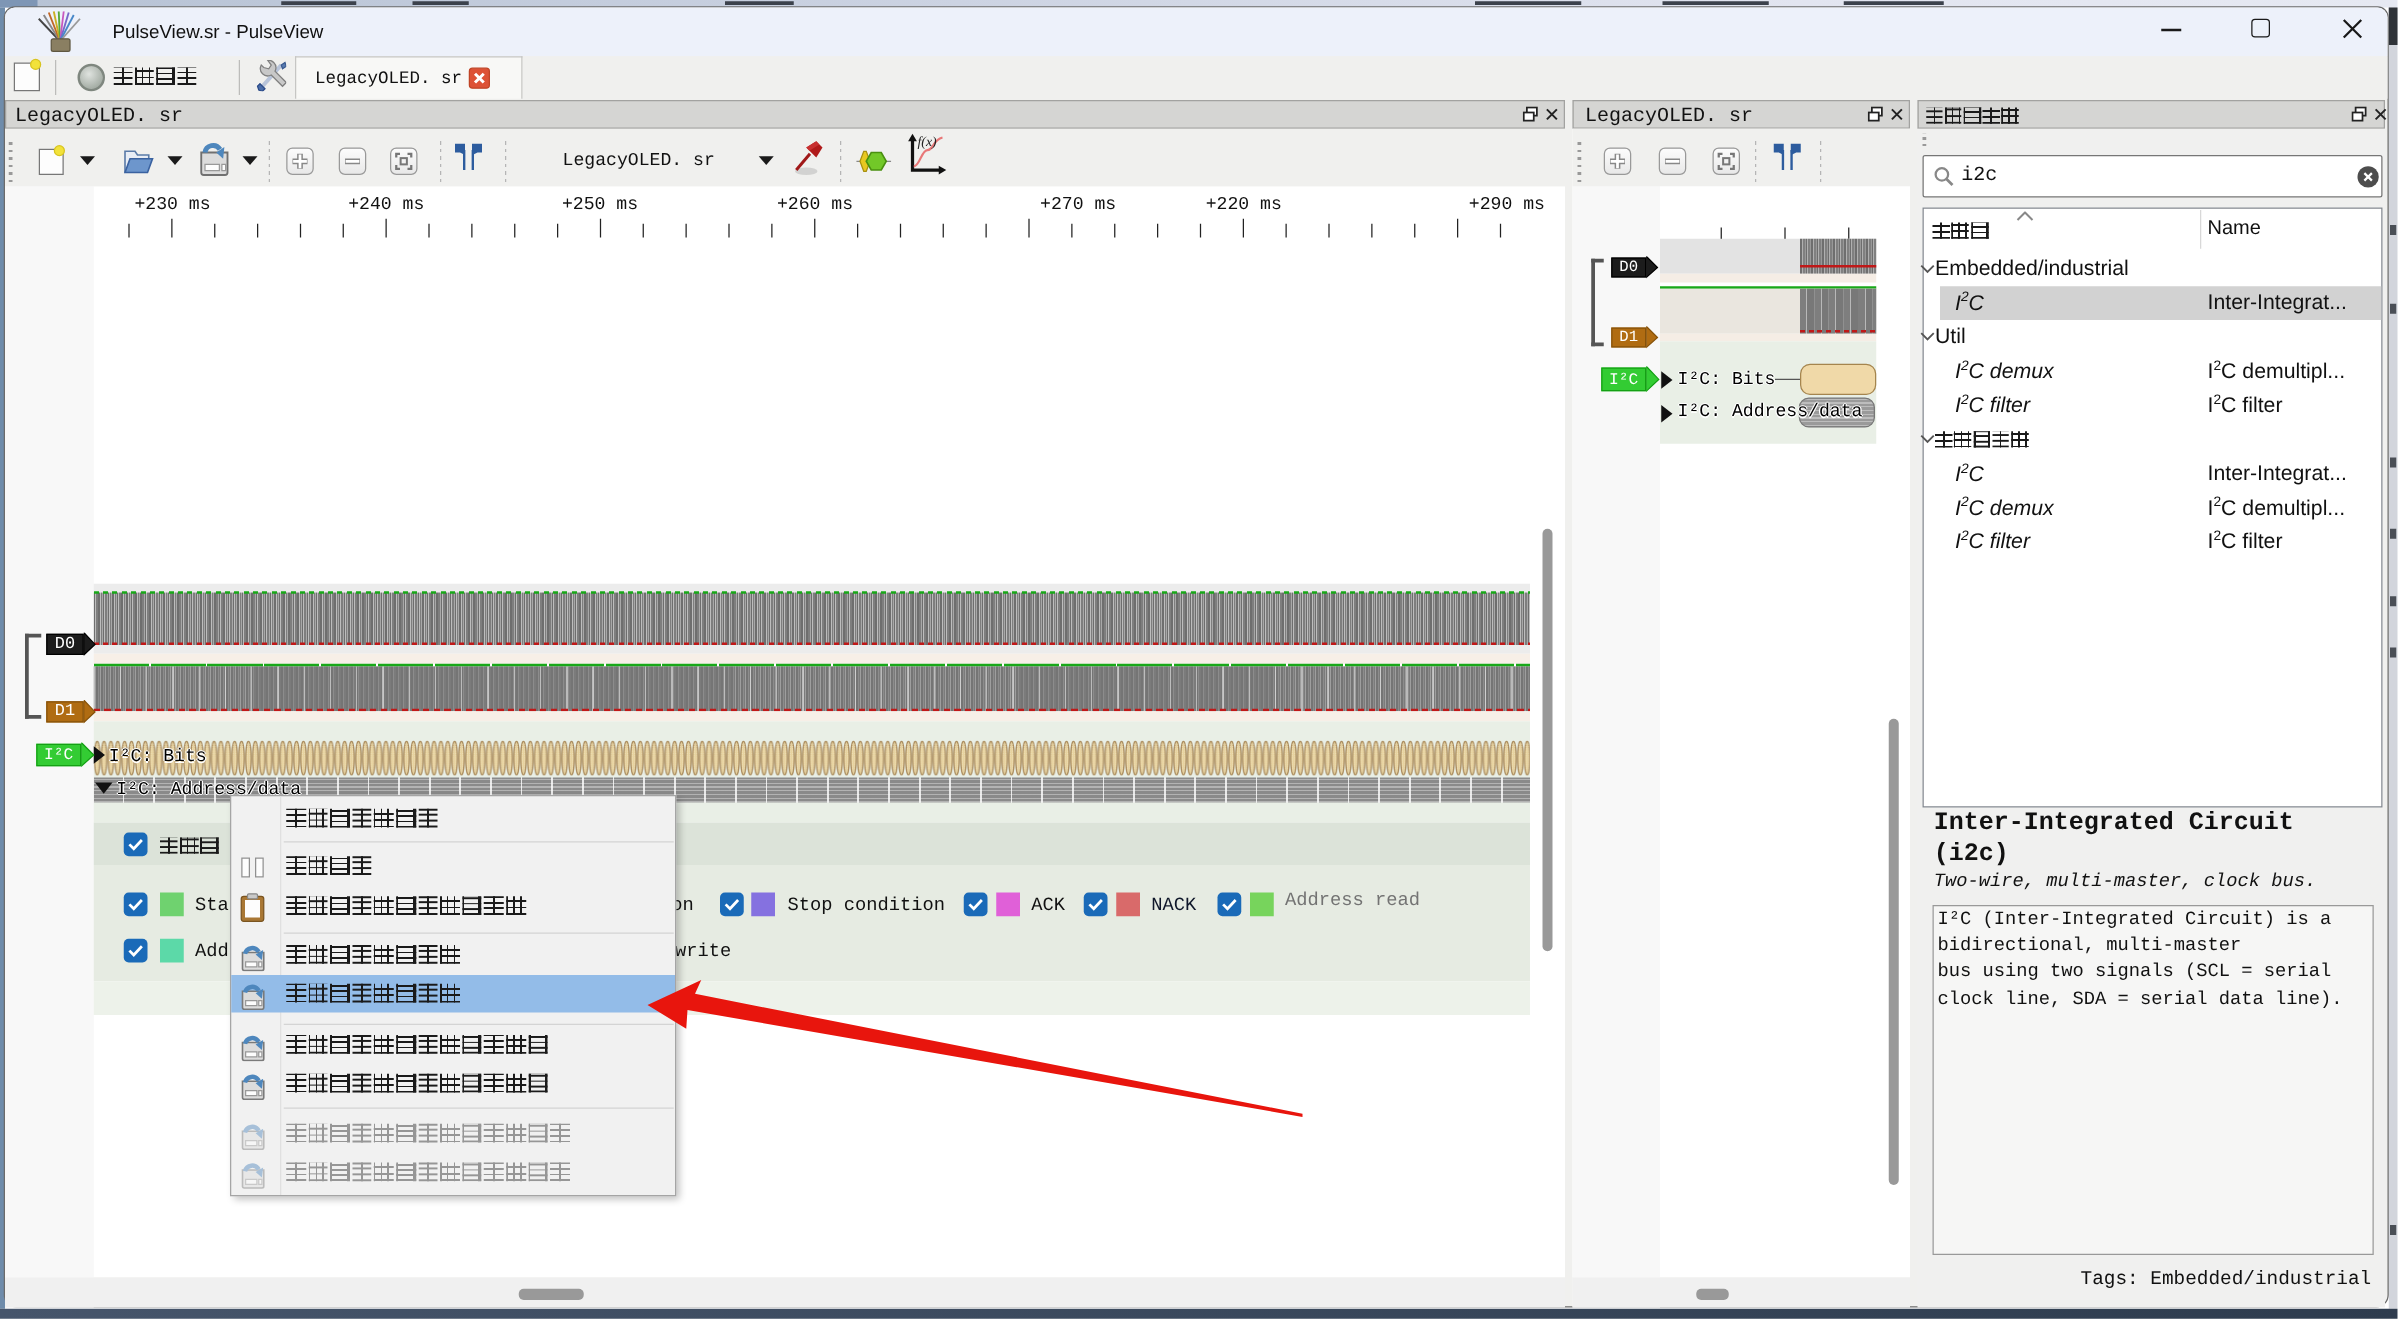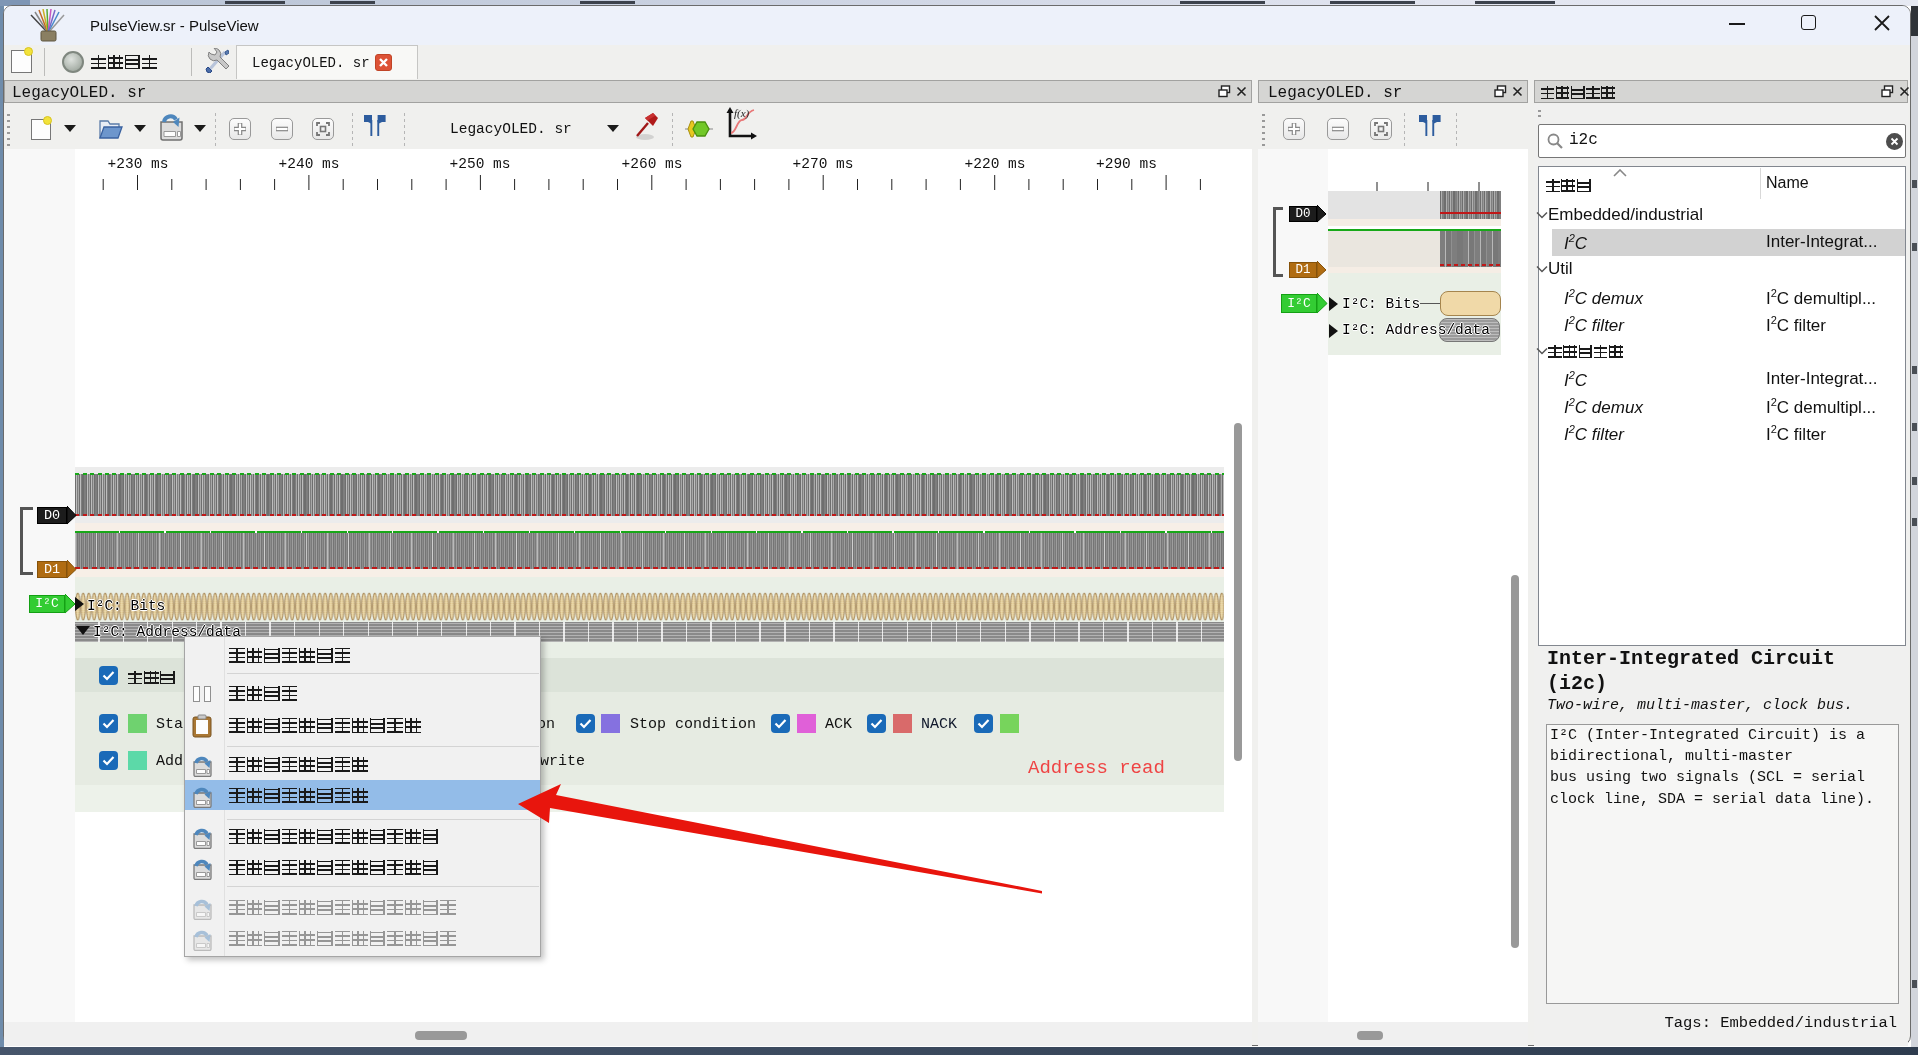--- a/index.html
+++ b/index.html
@@ -211,23 +211,23 @@
       <line x1="1022.5" y1="29" x2="1022.5" y2="40"></line>
       <line x1="1056.8" y1="29" x2="1056.8" y2="40"></line>
       <line x1="1091.1" y1="25" x2="1091.1" y2="40"></line>
       <line x1="1125.4" y1="29" x2="1125.4" y2="40"></line>
     </g>
   </svg>
 <div class="abs mono" style="left:68px;top:156px;width:140px;text-align:center;font-size:14.5px;color:#111">+230 ms</div>
 <div class="abs mono" style="left:239px;top:156px;width:140px;text-align:center;font-size:14.5px;color:#111">+240 ms</div>
 <div class="abs mono" style="left:410px;top:156px;width:140px;text-align:center;font-size:14.5px;color:#111">+250 ms</div>
 <div class="abs mono" style="left:582px;top:156px;width:140px;text-align:center;font-size:14.5px;color:#111">+260 ms</div>
-<div class="abs mono" style="left:753px;top:156px;width:140px;text-align:center;font-size:14.5px;color:#111">+270 ms</div>
+<div class="abs mono" style="left:753px;top:156px;width:140px;text-align:right;font-size:14.5px;color:#111">+270 ms</div>
 <div class="abs mono" style="left:925px;top:156px;width:140px;text-align:center;font-size:14.5px;color:#111">+220 ms</div>
-<div class="abs mono" style="left:1096px;top:156px;width:140px;text-align:left;font-size:14.5px;color:#111">+290 ms</div>
+<div class="abs mono" style="left:1096px;top:156px;width:140px;text-align:right;font-size:14.5px;color:#111">+290 ms</div>
 <div class="abs" style="left:75px;top:467px;width:1149px;height:7px;background:#ececec;"></div>
 <div class="abs" style="left:75px;top:474px;width:1149px;height:42px;background:repeating-linear-gradient(90deg,#6e6e6e 0 1.2px,#bdbdbd 1.2px 1.9px,#7e7e7e 1.9px 3.1px,#a8a8a8 3.1px 3.7px)"></div>
 <div class="abs" style="left:75px;top:473px;width:1149px;height:2px;background:repeating-linear-gradient(90deg,#18a818 0 4px,transparent 4px 7.5px)"></div>
 <div class="abs" style="left:75px;top:514px;width:1149px;height:2px;background:repeating-linear-gradient(90deg,#c01818 0 4px,transparent 4px 7.5px)"></div>
 <div class="abs" style="left:75px;top:516px;width:1149px;height:7px;background:#ececec;"></div>
 <div class="abs" style="left:75px;top:523px;width:1149px;height:8px;background:#f7efe7;"></div>
 <div class="abs" style="left:75px;top:533px;width:1149px;height:36px;background:repeating-linear-gradient(90deg,rgba(255,255,255,.5) 0 1px,transparent 1px 21px),repeating-linear-gradient(90deg,#7b7b7b 0 1.4px,#9e9e9e 1.4px 2px,#757575 2px 3.4px,#8c8c8c 3.4px 4px)"></div>
 <div class="abs" style="left:75px;top:531px;width:1149px;height:2px;background:repeating-linear-gradient(90deg,#18a818 0 44px,rgba(255,255,255,.55) 44px 45.5px)"></div>
 <div class="abs" style="left:75px;top:567px;width:1149px;height:2px;background:repeating-linear-gradient(90deg,#c01818 0 5px,transparent 5px 8.5px)"></div>
 <div class="abs" style="left:75px;top:569px;width:1149px;height:8px;background:#f7efe7;"></div>
@@ -278,21 +278,21 @@
 <svg class="abs" style="left:867px;top:714px" width="19" height="19" viewBox="0 0 19 19">
     <path d="M4.5 9.5 l3.5 3.5 6.5-7" stroke="#fff" stroke-width="2.2" fill="none"></path>
   </svg>
 <div class="abs" style="left:893px;top:714px;width:19px;height:19px;background:#d96a6a"></div>
 <div class="abs mono" style="left:921px;top:716px;font-size:15px;color:#0f172a">NACK</div>
 <div class="abs" style="left:974px;top:714px;width:19px;height:19px;background:#1a6ab8;border-radius:4px"></div>
 <svg class="abs" style="left:974px;top:714px" width="19" height="19" viewBox="0 0 19 19">
     <path d="M4.5 9.5 l3.5 3.5 6.5-7" stroke="#fff" stroke-width="2.2" fill="none"></path>
   </svg>
 <div class="abs" style="left:1000px;top:714px;width:19px;height:19px;background:#77d45c"></div>
-<div class="abs mono" style="left:1028px;top:757px;font-size:19px;color:#ef4444">Address read</div>
+<div class="abs mono" style="left:1028px;top:712px;font-size:15px;color:#737373">Address read</div>
 <div class="abs" style="left:99px;top:751px;width:19px;height:19px;background:#1a6ab8;border-radius:4px"></div>
 <svg class="abs" style="left:99px;top:751px" width="19" height="19" viewBox="0 0 19 19">
     <path d="M4.5 9.5 l3.5 3.5 6.5-7" stroke="#fff" stroke-width="2.2" fill="none"></path>
   </svg>
 <div class="abs" style="left:128px;top:751px;width:19px;height:19px;background:#5cd9a8"></div>
 <div class="abs mono" style="left:156px;top:753px;font-size:15px;color:#111">Add</div>
 <div class="abs mono" style="left:540px;top:753px;font-size:15px;color:#111">write</div>
 <div class="abs" style="left:20px;top:507px;width:13px;height:68px;border:3.5px solid #555;border-right:none"></div>
 <div class="abs" style="left:37px;top:507px;width:30px;height:17px;background:#1c1c1c;border:1px solid #000"></div>
 <svg class="abs" style="left:67px;top:506px" width="10" height="19" viewBox="0 0 10 19">

